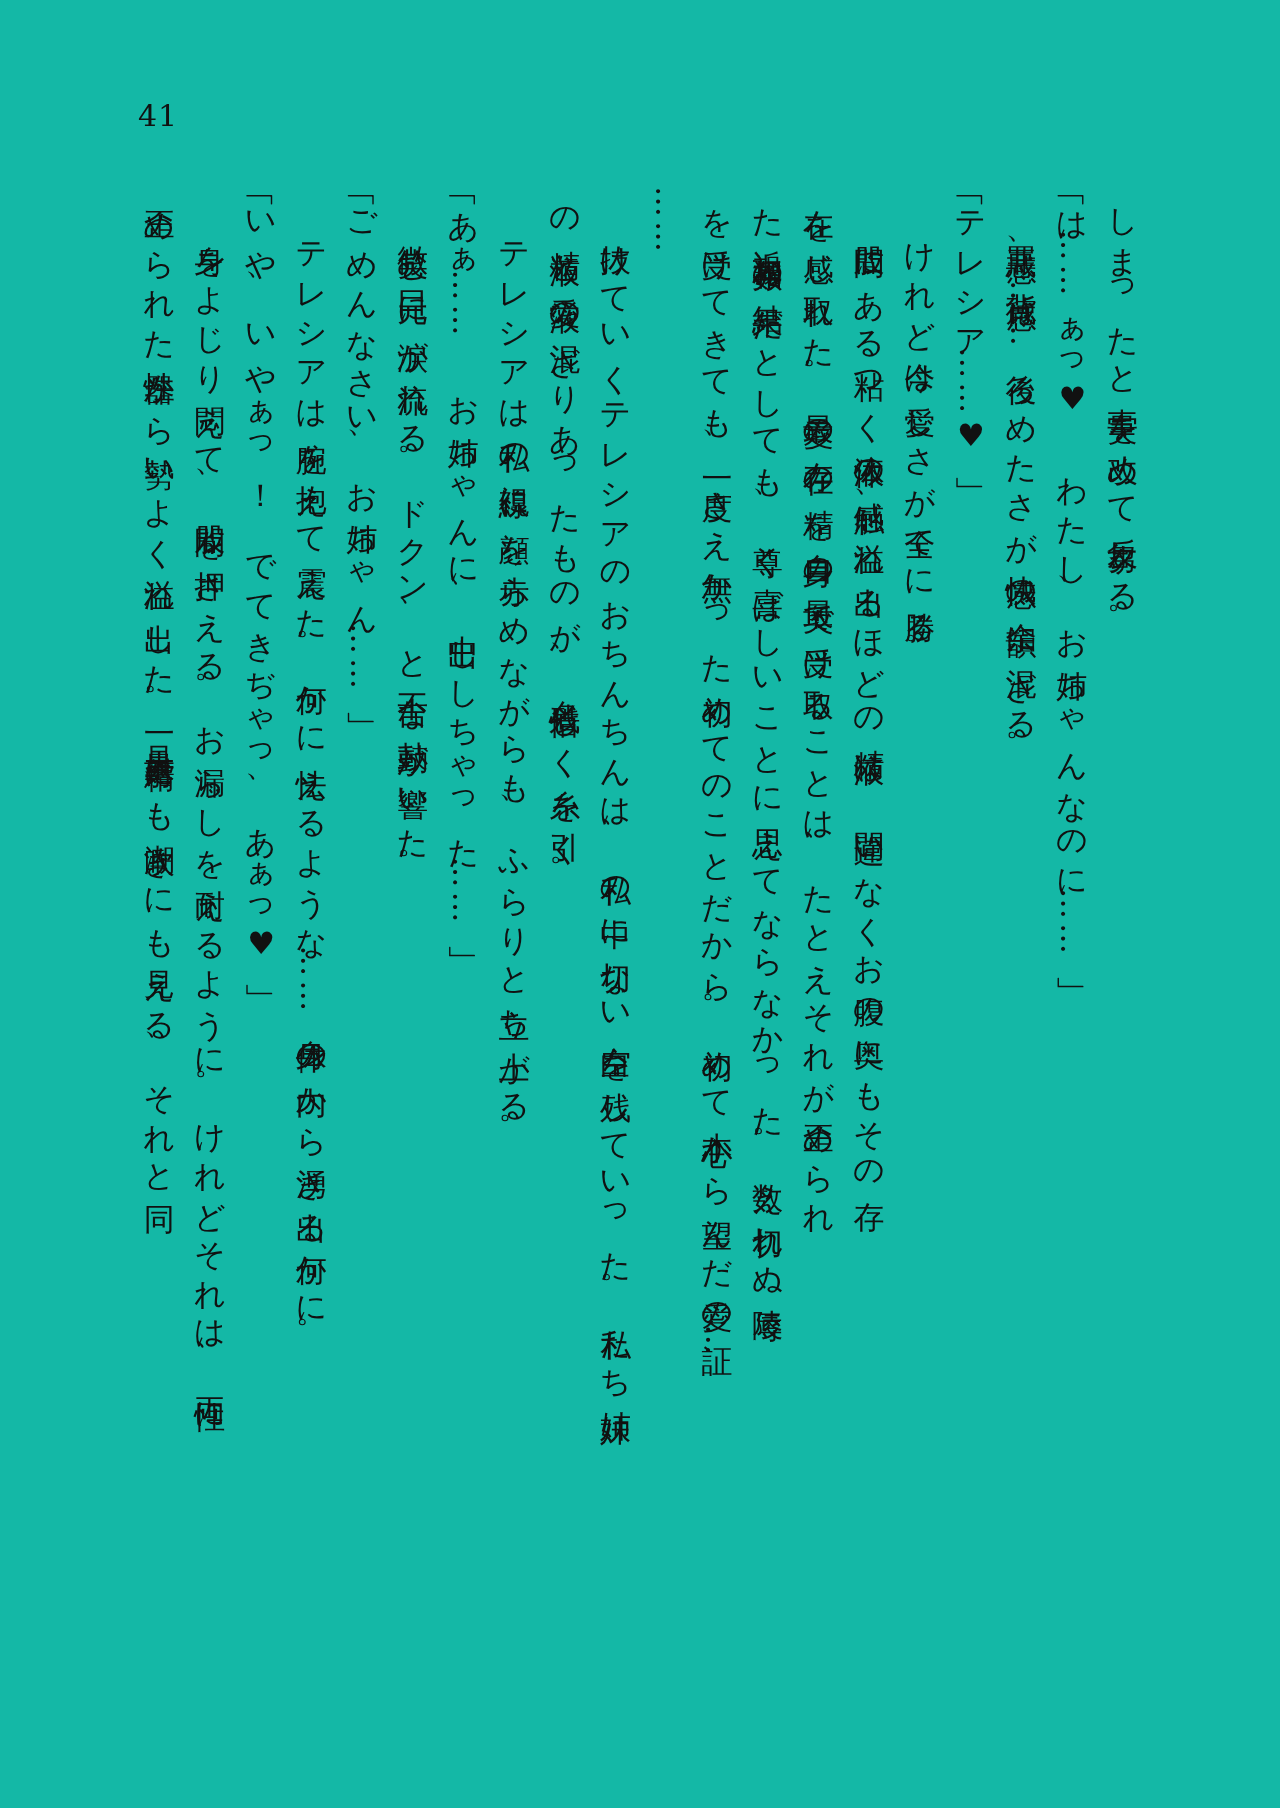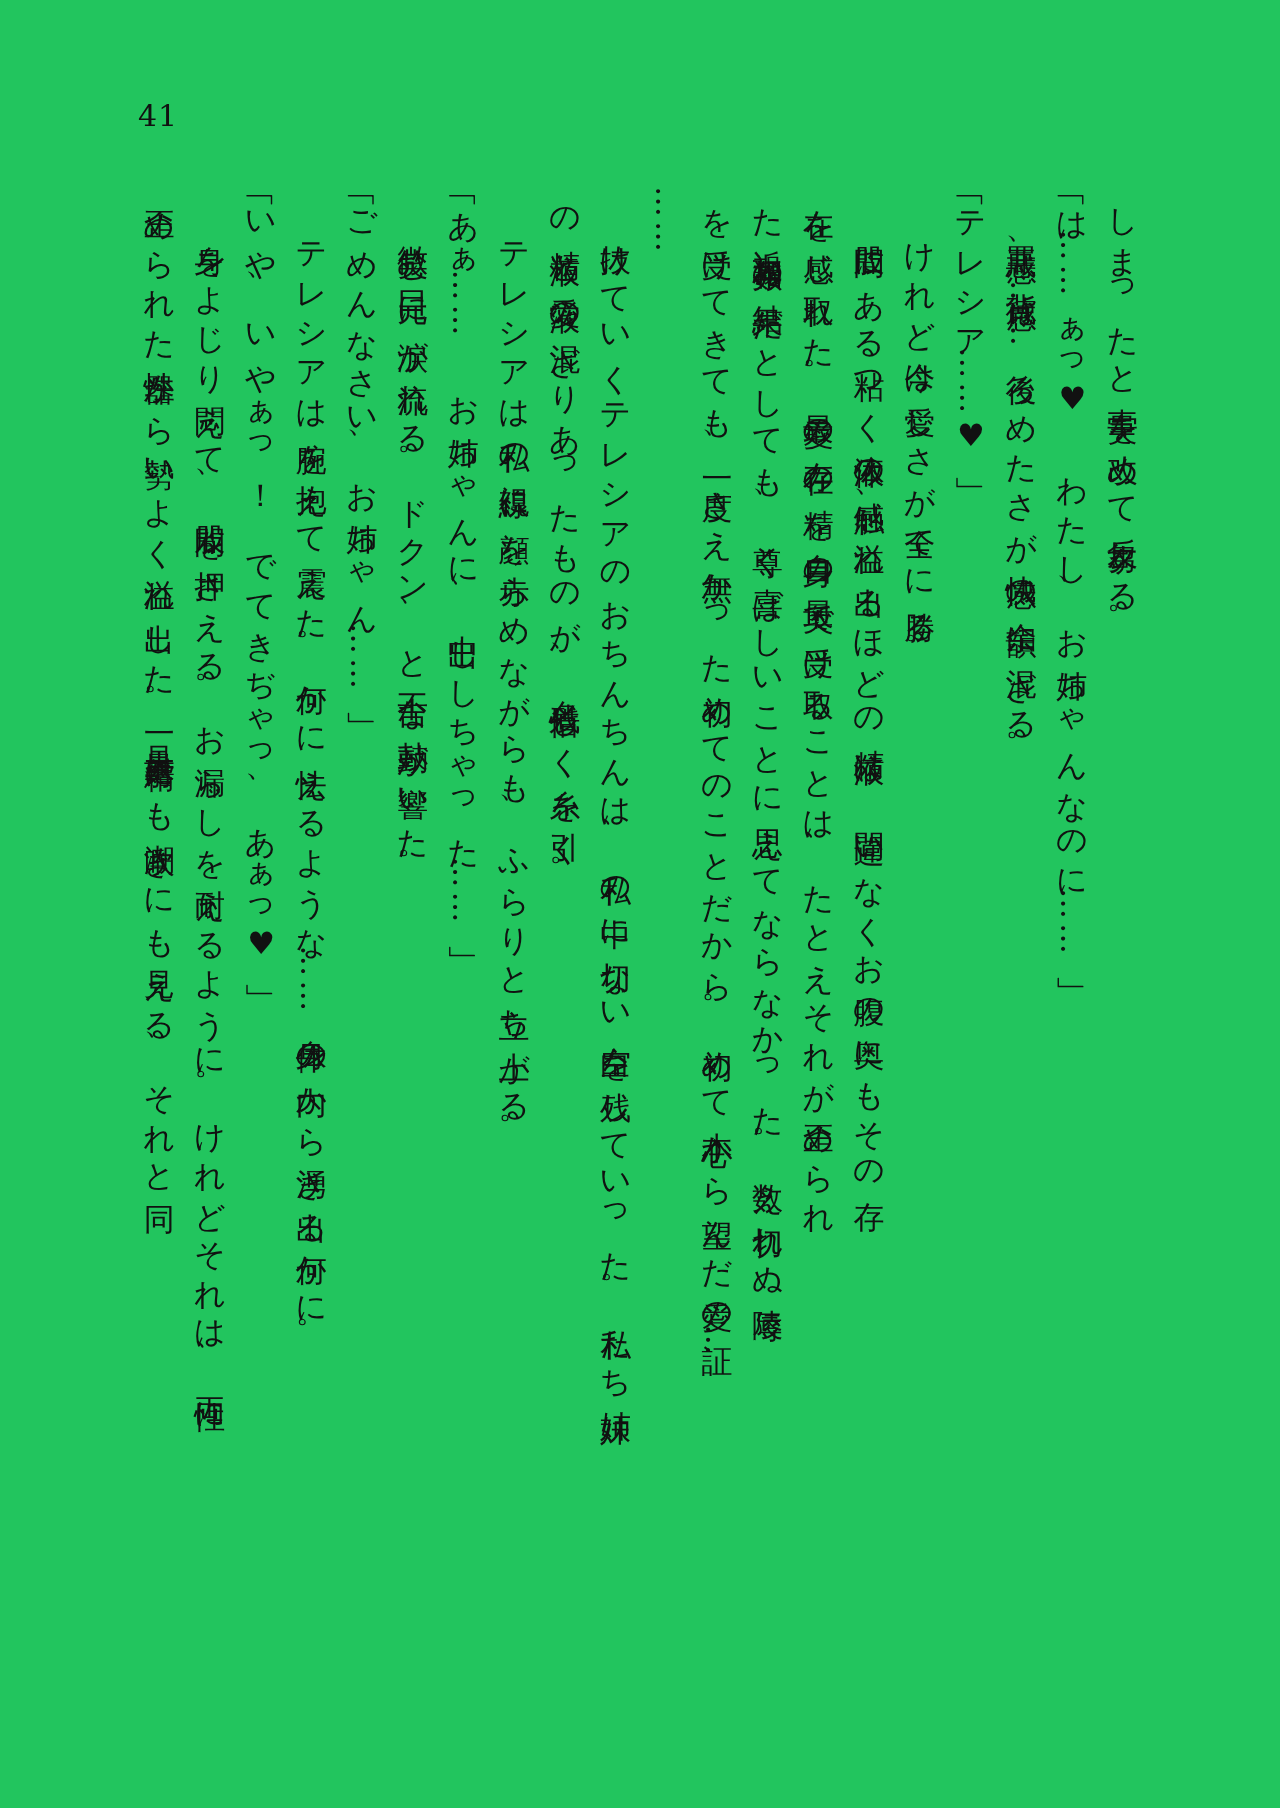--- a/index.html
+++ b/index.html
@@ -12,21 +12,21 @@
     background: #ffffff;
     position: relative;
     font-family: "DejaVu Serif", "Liberation Serif", serif;
   }
   .page {
     position: absolute;
     left: 0;
     top: 0;
     width: 1280px;
     height: 1808px;
-    background: #22c55e;
+    background: #14b8a6;
     overflow: hidden;
   }
   .page-number {
     position: absolute;
     left: 138px;
     top: 98px;
     font-size: 30px;
     color: #111111;
     letter-spacing: 1px;
   }

